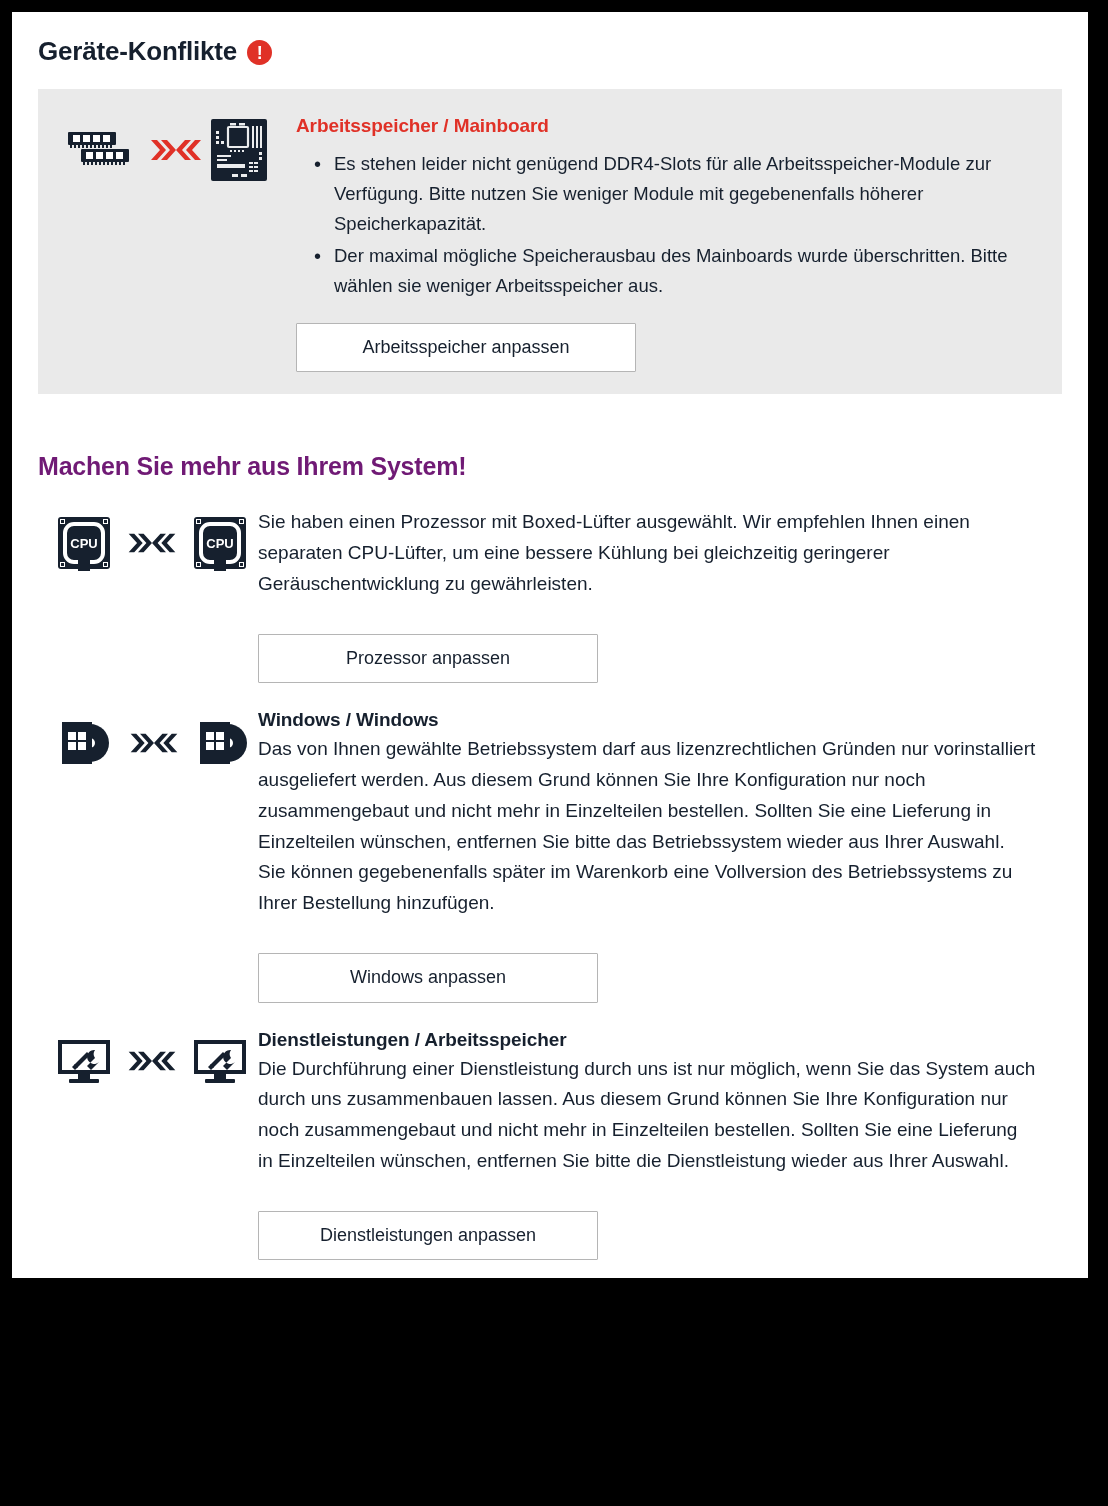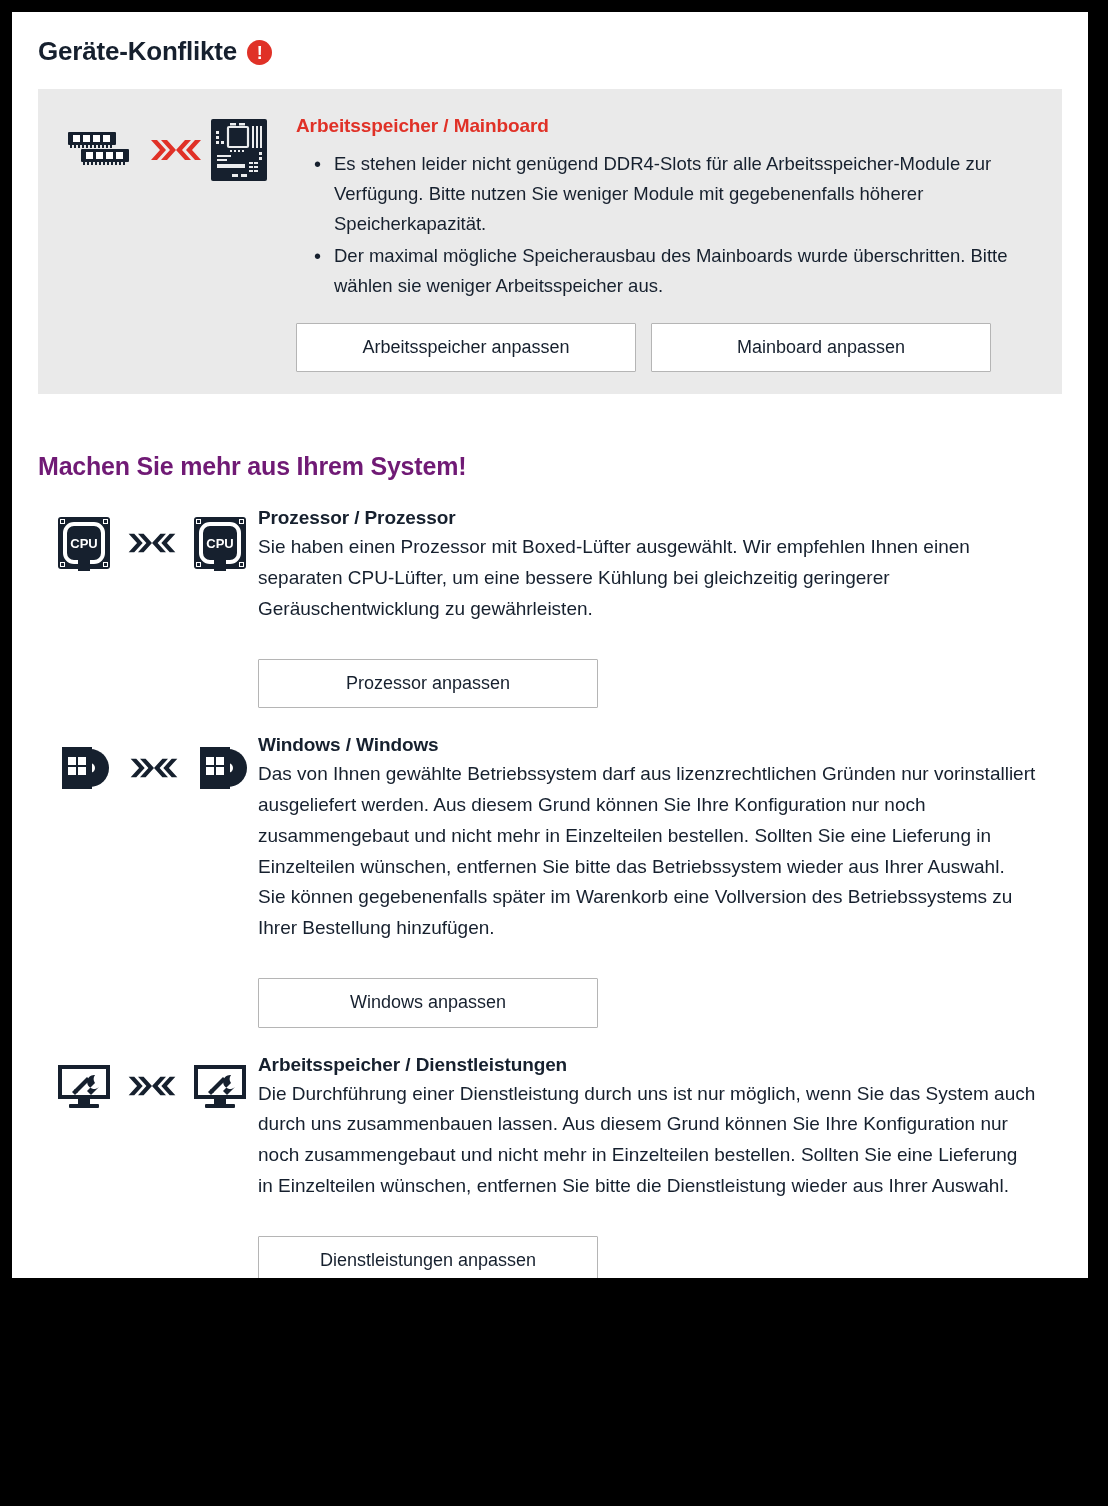--- a/index.html
+++ b/index.html
@@ -277,21 +277,20 @@
     </div>
 
     <div class="conflict-body">
       <div class="conflict-heading">Arbeitsspeicher / Mainboard</div>
       <ul class="conflict-list">
         <li>Es stehen leider nicht genügend DDR4-Slots für alle Arbeitsspeicher-Module zur Verfügung. Bitte nutzen Sie weniger Module mit gegebenenfalls höherer Speicherkapazität.</li>
         <li>Der maximal mögliche Speicherausbau des Mainboards wurde überschritten. Bitte wählen sie weniger Arbeitsspeicher aus.</li>
       </ul>
       <div class="btn-row">
         <button class="btn">Arbeitsspeicher anpassen</button>
-        <button class="btn">Mainboard anpassen</button>
       </div>
     </div>
   </div>
 
   <h2 class="section-title">Machen Sie mehr aus Ihrem System!</h2>
 
   <div class="suggestion">
     <div class="icon-pair compact">
       <span>
         <svg width="56" height="56" viewBox="0 0 56 56">
@@ -330,21 +329,20 @@
           <rect x="47" y="47" width="5" height="5" fill="#ffffff"></rect>
           <rect x="5" y="5" width="3" height="3" fill="#16202e"></rect>
           <rect x="48" y="5" width="3" height="3" fill="#16202e"></rect>
           <rect x="5" y="48" width="3" height="3" fill="#16202e"></rect>
           <rect x="48" y="48" width="3" height="3" fill="#16202e"></rect>
           <text x="28" y="33" font-family="Liberation Sans, sans-serif" font-size="13" font-weight="bold" fill="#ffffff" text-anchor="middle">CPU</text>
         </svg>
       </span>
     </div>
     <div class="sug-body">
-      <div class="sug-heading">Prozessor / Prozessor</div>
       <p class="sug-text">Sie haben einen Prozessor mit Boxed-Lüfter ausgewählt. Wir empfehlen Ihnen einen separaten CPU-Lüfter, um eine bessere Kühlung bei gleichzeitig geringerer Geräuschentwicklung zu gewährleisten.</p>
       <div class="sug-btn-wrap">
         <button class="btn sug-btn">Prozessor anpassen</button>
       </div>
     </div>
   </div>
 
   <div class="suggestion">
     <div class="icon-pair compact">
       <span>
@@ -426,21 +424,21 @@
           <rect x="13" y="42" width="30" height="4" rx="1" fill="#16202e"></rect>
           <g fill="#16202e">
             <path d="M18 28 L31 15 L34 18 L21 31 Z"></path>
             <path d="M16 30 L19 27 L22 30 L19 33 Z"></path>
             <path d="M39 13 a7 7 0 1 0 4 12 L35 33 L31 29 L39 21 a7 7 0 0 1 0 -8 Z"></path>
           </g>
         </svg>
       </span>
     </div>
     <div class="sug-body">
-      <div class="sug-heading">Arbeitsspeicher / Dienstleistungen</div>
+      <div class="sug-heading">Dienstleistungen / Arbeitsspeicher</div>
       <p class="sug-text">Die Durchführung einer Dienstleistung durch uns ist nur möglich, wenn Sie das System auch durch uns zusammenbauen lassen. Aus diesem Grund können Sie Ihre Konfiguration nur noch zusammengebaut und nicht mehr in Einzelteilen bestellen. Sollten Sie eine Lieferung in Einzelteilen wünschen, entfernen Sie bitte die Dienstleistung wieder aus Ihrer Auswahl.</p>
       <div class="sug-btn-wrap">
         <button class="btn sug-btn">Dienstleistungen anpassen</button>
       </div>
     </div>
   </div>
 
 </div>
 
 </body></html>

